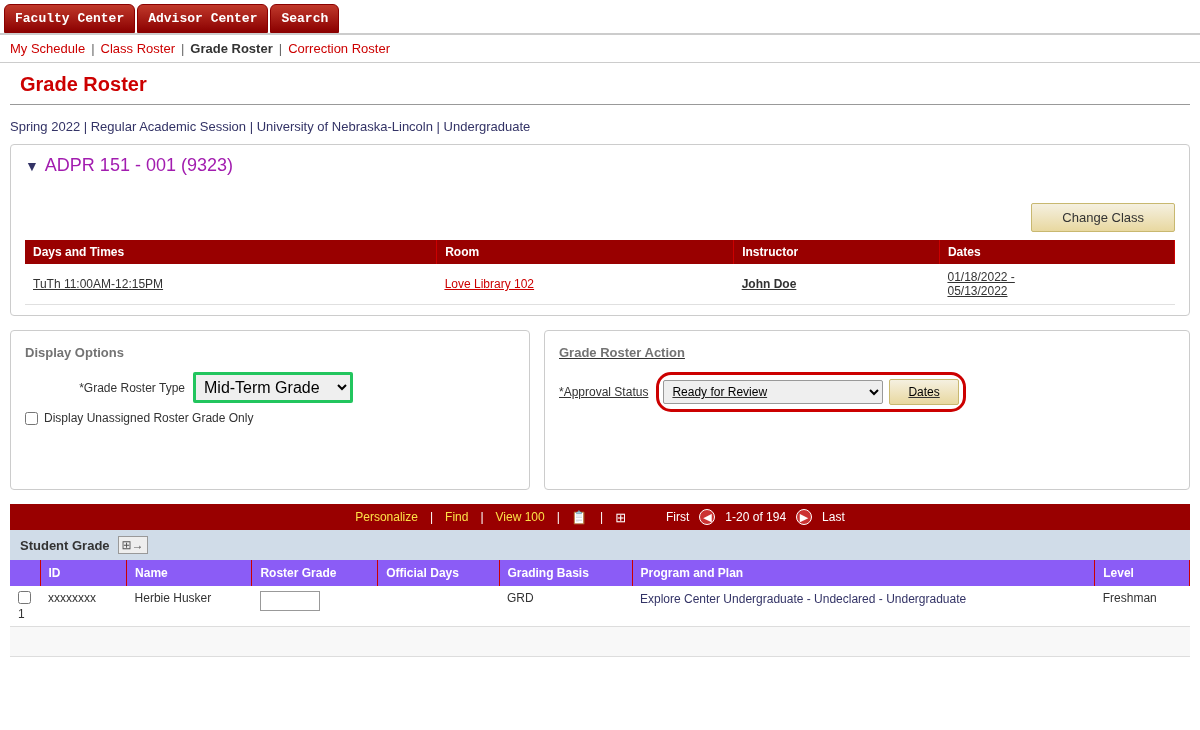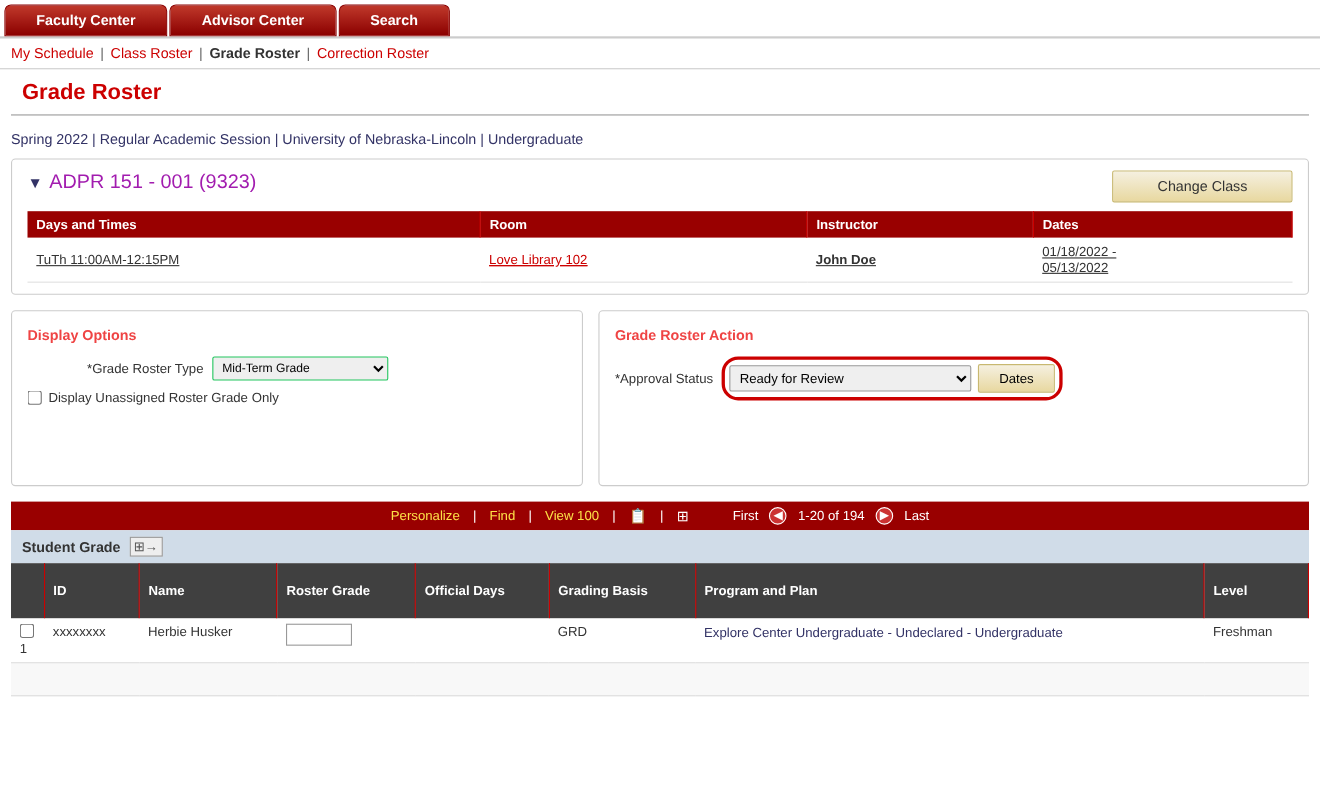--- a/index.html
+++ b/index.html
@@ -1,57 +1,57 @@
 <!DOCTYPE html>
 <html><head>
   <meta charset="utf-8">
   <style>
     * { box-sizing: border-box; margin: 0; padding: 0; }
     body { font-family: Arial, sans-serif; font-size: 13px; background: #fff; color: #333; width: 1200px; min-height: 730px; }
 
     
     .top-nav { display: flex; align-items: flex-end; background: #fff; padding: 4px 0 0 4px; border-bottom: 2px solid #ccc; }
-    .top-nav-tab { padding: 6px 28px; border-radius: 6px 6px 0 0; font-size: 13px; font-weight: bold; color: #fff; margin-right: 2px; cursor: pointer; background: linear-gradient(to bottom, #c0392b, #8b0000); border: 1px solid #8b0000; }
+    .top-nav-tab { padding: 6px 10px; border-radius: 6px 6px 0 0; font-size: 13px; font-weight: bold; color: #fff; margin-right: 2px; cursor: pointer; background: linear-gradient(to bottom, #c0392b, #8b0000); border: 1px solid #8b0000; font-family: Liberation Mono, monospace; }
 
     
     .sub-nav { display: flex; align-items: center; padding: 6px 10px; border-bottom: 1px solid #ccc; font-size: 13px; }
     .sub-nav a { color: #c00; text-decoration: none; }
     .sub-nav .separator { margin: 0 6px; color: #666; }
     .sub-nav .active { font-weight: bold; color: #333; }
 
     
     .page-title { font-size: 20px; color: #c00; padding: 10px 10px 8px 10px; border-bottom: 1px solid #999; margin: 0 10px 10px 10px; }
 
     
     .session-info { font-size: 13px; color: #336; padding: 4px 10px 10px 10px; }
 
     
     .class-info-container { margin: 0 10px 14px 10px; border: 1px solid #ccc; border-radius: 4px; padding: 10px 14px; position: relative; }
     .class-info-top { display: flex; justify-content: space-between; align-items: flex-start; }
     .class-link { color: #a21caf; text-decoration: none; font-size: 18px; }
     .class-desc { font-size: 12px; color: #333; margin-top: 2px; }
-    .change-class-btn { background: linear-gradient(to bottom, #f5f0e0, #e8d8a0); border: 1px solid #c8b870; padding: 6px 40px; font-size: 13px; cursor: pointer; color: #333; border-radius: 2px; white-space: nowrap; }
+    .change-class-btn { background: linear-gradient(to bottom, #f5f0e0, #e8d8a0); border: 1px solid #c8b870; padding: 6px 30px; font-size: 13px; cursor: pointer; color: #333; border-radius: 2px; white-space: nowrap; margin-top: 48px; }
     .dropdown-arrow { color: #336; font-size: 14px; margin-right: 6px; }
 
     
     .schedule-table { width: 100%; border-collapse: collapse; margin-top: 8px; }
     .schedule-table th { background: #990000; color: #fff; padding: 5px 8px; text-align: left; font-size: 12px; border-right: 1px solid #c00; }
     .schedule-table td { padding: 6px 8px; font-size: 12px; border-bottom: 1px solid #e0e0e0; text-decoration: underline; }
     .schedule-table td.room-link { color: #c00; }
     .schedule-table td.instructor { font-weight: bold; }
 
     
     .panels-row { display: flex; gap: 14px; margin: 0 10px 14px 10px; }
     .panel { border: 1px solid #ccc; border-radius: 4px; padding: 14px; }
     .panel-left { flex: 0 0 520px; min-height: 160px; }
-    .panel-right { flex: 1; min-height: 160px; }
-    .panel-title { font-size: 13px; font-weight: bold; color: #ef4444; margin-bottom: 12px; }
+    .panel-right { flex: 1; min-height: 160px; text-decoration: underline; }
+    .panel-title { font-size: 13px; font-weight: bold; color: #737373; margin-bottom: 12px; }
     .form-row { display: flex; align-items: center; margin-bottom: 8px; }
     .form-label { font-size: 12px; color: #333; margin-right: 8px; text-align: right; min-width: 160px; }
-    .form-select { font-size: 11px; padding: 3px 4px; border: 1px solid #22c55e; border-radius: 2px; min-width: 160px; }
+    .form-select { font-size: 16px; padding: 3px 4px; border: 3px solid #22c55e; border-radius: 2px; min-width: 160px; }
     .checkbox-row { display: flex; align-items: center; margin-top: 4px; }
     .checkbox-row input { margin-right: 6px; }
     .checkbox-row label { font-size: 12px; color: #333; }
     .approval-row { display: flex; align-items: center; margin-top: 10px; }
     .approval-label { font-size: 12px; color: #333; margin-right: 8px; }
     .approval-select { font-size: 12px; padding: 3px 4px; border: 1px solid #999; border-radius: 2px; min-width: 220px; }
     .save-btn { background: linear-gradient(to bottom, #f5f0e0, #e8d8a0); border: 1px solid #c8b870; padding: 5px 18px; font-size: 12px; cursor: pointer; margin-left: 6px; border-radius: 2px; }
     .approval-highlight { border: 3px solid #c00; border-radius: 15px; padding: 4px; display: inline-flex; align-items: center; }
 
     
@@ -59,21 +59,21 @@
     .grade-toolbar { background: #990000; color: #fff; padding: 5px 10px; font-size: 12px; display: flex; justify-content: center; align-items: center; gap: 10px; }
     .grade-toolbar a { color: #fde047; text-decoration: none; }
     .grade-toolbar .separator { margin: 0 2px; }
     .nav-arrow { display: inline-block; width: 16px; height: 16px; border-radius: 50%; background: #c33; border: 1px solid #fff; text-align: center; line-height: 14px; font-size: 11px; color: #fff; cursor: pointer; }
 
     .student-grade-header { background: #d0dce8; padding: 6px 10px; display: flex; align-items: center; gap: 8px; }
     .student-grade-label { font-size: 13px; font-weight: bold; color: #333; }
     .grid-icon { font-size: 12px; color: #555; border: 1px solid #999; padding: 1px 3px; cursor: pointer; background: #eee; }
 
     .data-table { width: 100%; border-collapse: collapse; }
-    .data-table th { background: #404040; color: #fff; padding: 18px 8px; text-align: left; font-size: 12px; border-right: 1px solid #c00; }
+    .data-table th { background: #8b5cf6; color: #fff; padding: 6px 8px; text-align: left; font-size: 12px; border-right: 1px solid #c00; }
     .data-table td { padding: 5px 8px; font-size: 12px; border-bottom: 1px solid #ddd; vertical-align: top; }
     .data-table tr:nth-child(even) td { background: #f8f8f8; }
     .row-num { color: #333; }
     .id-cell { font-size: 11px; }
     .program-cell { color: #336; font-size: 11px; line-height: 1.4; }
   </style>
 </head>
 <body>
 
 <div class="top-nav">

